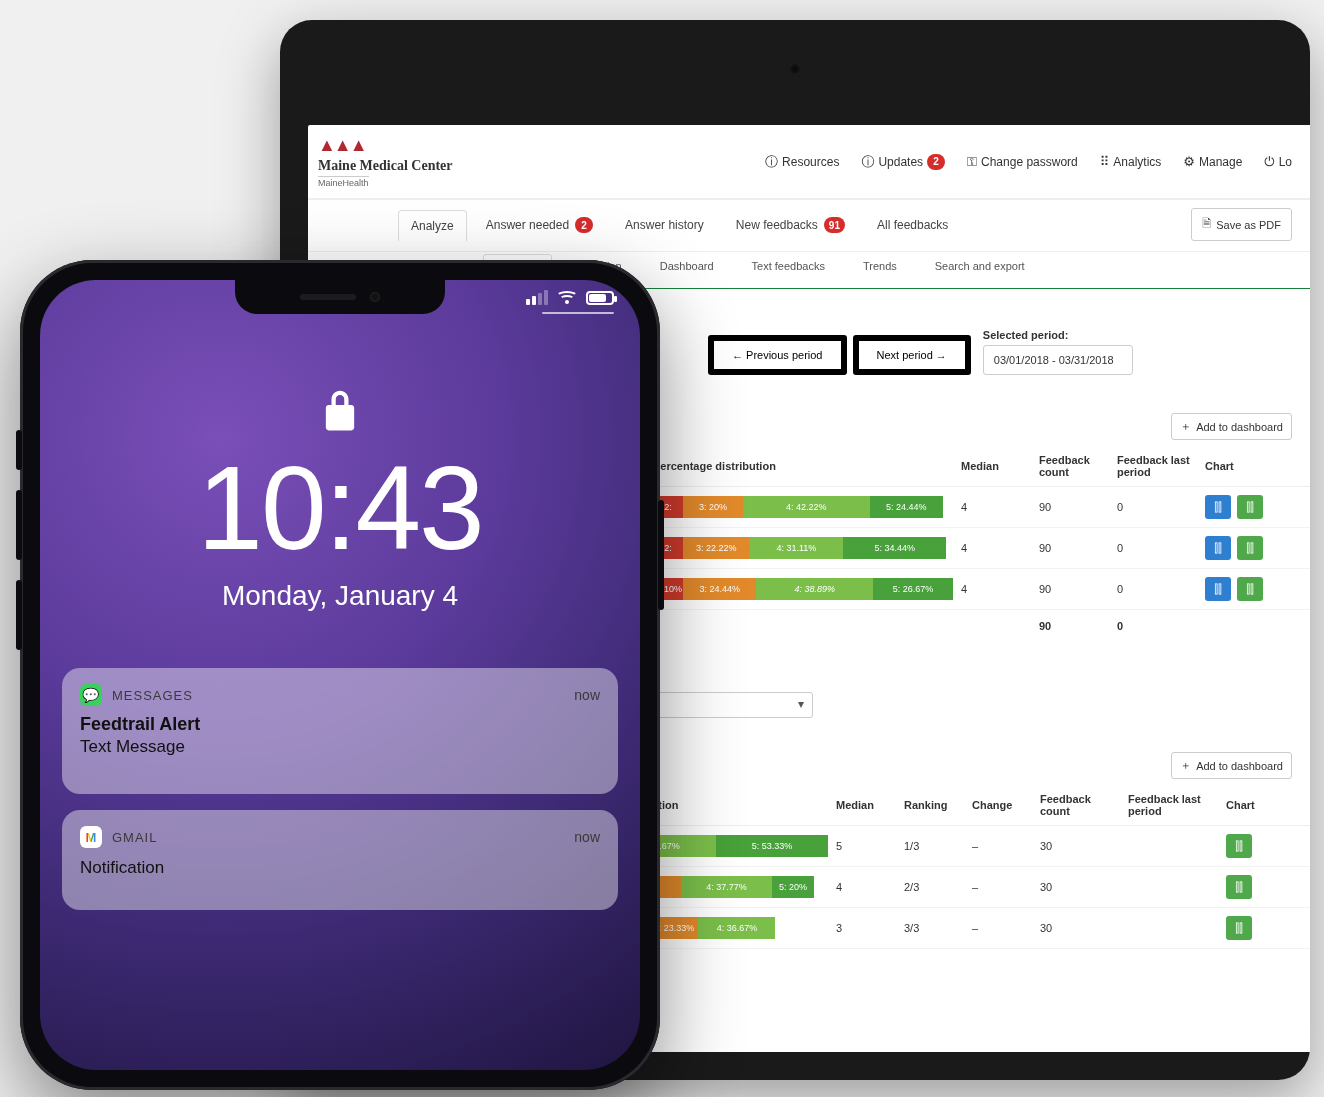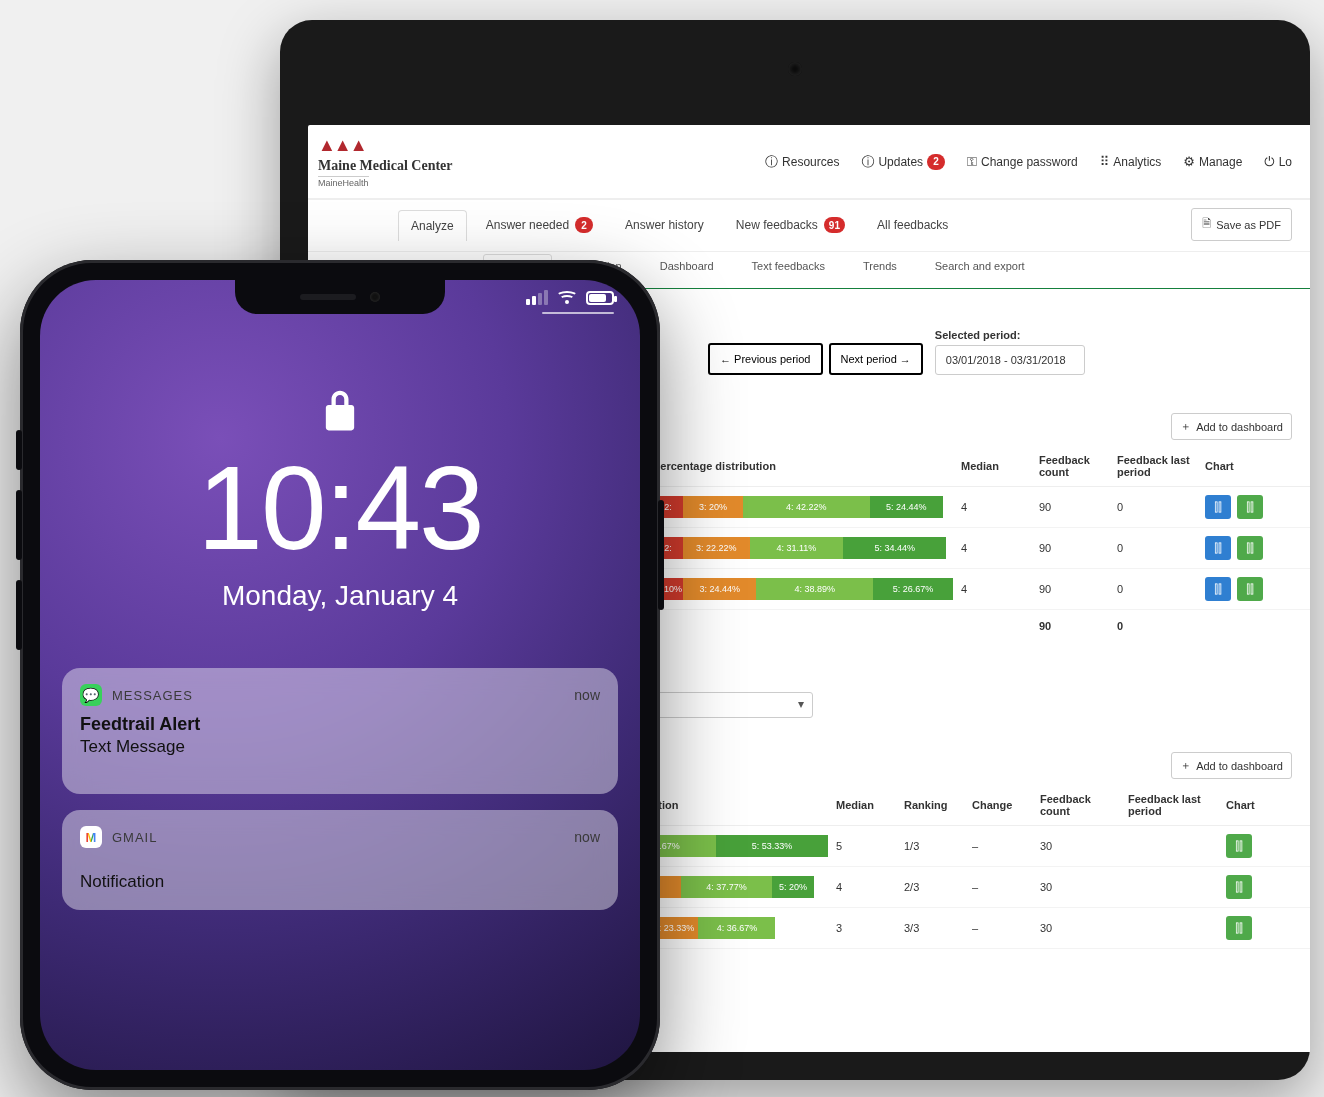--- a/index.html
+++ b/index.html
@@ -63,21 +63,21 @@
 .subtabs-row { display: flex; gap: 18px; padding: 2px 18px 8px 90px; border-bottom: 1px solid #15803d; }
 .subtab { padding: 6px 10px; font-size: 11px; color: #555; cursor: pointer; }
 .subtab.active { background: #fff; border: 1px solid #ddd; border-radius: 3px; }
 
 .period-bar {
   display: flex; gap: 12px; align-items: flex-end; justify-content: flex-start;
   padding: 40px 18px 14px 400px;
 }
 .period-nav { display: flex; gap: 6px; }
 .period-btn {
-  padding: 8px 10px; border: 2px solid #000000; border-radius: 3px; background: #fff; font-size: 11px; cursor: pointer;
+  padding: 8px 18px; border: 6px solid #000000; border-radius: 3px; background: #fff; font-size: 11px; cursor: pointer;
 }
 .period-col { display: flex; flex-direction: column; gap: 4px; }
 .period-label { font-size: 11px; font-weight: 700; }
 .period-box { padding: 8px 10px; border: 1px solid #ccc; border-radius: 3px; background: #fff; font-size: 11px; min-width: 150px; }
 
 .section-bar { display: flex; justify-content: flex-end; padding: 24px 18px 6px; }
 .add-dash-btn { padding: 5px 8px; border: 1px solid #ccc; border-radius: 3px; font-size: 11px; background: #fff; cursor: pointer; display: inline-flex; gap: 5px; align-items: center; }
 
 .data-table { width: 100%; }
 .thead, .trow { display: grid; grid-template-columns: 300px 70px 70px 80px 80px 80px; gap: 8px; align-items: center; padding: 8px 18px 8px 345px; }
@@ -318,21 +318,21 @@
                 <span class="mini-btn blue">⫿⫿</span>
                 <span class="mini-btn green">⫿⫿</span>
               </div>
               <div></div>
             </div>
             <div class="trow">
               <div>
                 <div class="dist-bar">
                   <span class="seg s1" style="width: 10%;">2: 10%</span>
                   <span class="seg s2" style="width: 24.44%;">3: 24.44%</span>
-                  <span class="seg s3" style="width: 38.89%;">4: 38.89%</span>
+                  <span class="seg s3" style="width: 38.89%; font-style: italic;">4: 38.89%</span>
                   <span class="seg s4" style="width: 26.67%;">5: 26.67%</span>
                 </div>
               </div>
               <div>4</div>
               <div>90</div>
               <div>0</div>
               <div class="chart-btns">
                 <span class="mini-btn blue">⫿⫿</span>
                 <span class="mini-btn green">⫿⫿</span>
               </div>
@@ -473,16 +473,16 @@
     </div>
 
     <div class="notif n2">
       <div class="notif-head">
         <span class="notif-app-icon gm">
             <span class="gm-m">M</span>
           </span>
         <span class="notif-app-name">GMAIL</span>
         <span class="notif-when">now</span>
       </div>
-      <div class="notif-body" style="margin-top:24px">Notification</div>
+      <div class="notif-body" style="margin-top:10px">Notification</div>
     </div>
   </div>
 </div>
 
 </body></html>

